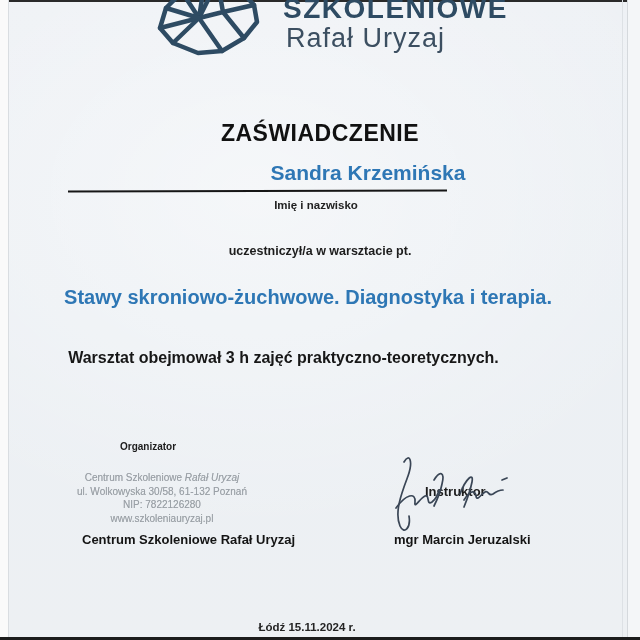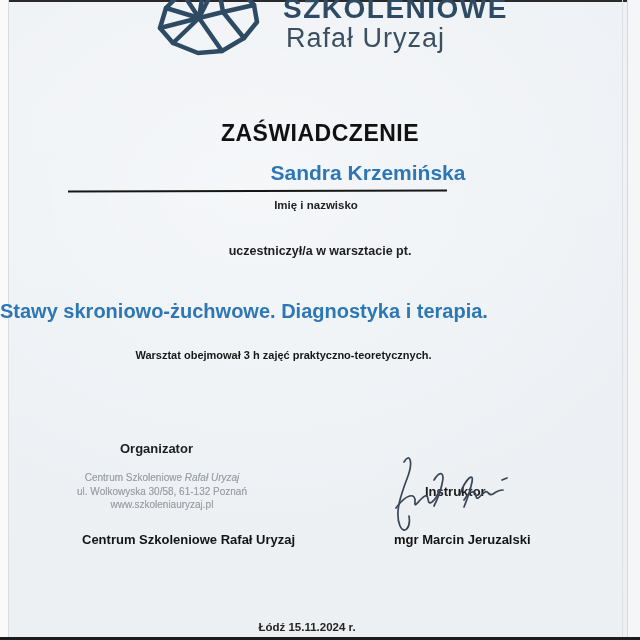--- a/index.html
+++ b/index.html
@@ -47,31 +47,31 @@
   }
   .name-field-label{
     position:absolute;left:0;top:199px;width:632px;text-align:center;
     font-size:11.5px;font-weight:600;color:#222;
   }
   .intro-line{
     position:absolute;left:0;top:244px;width:640px;text-align:center;
     font-size:12.5px;font-weight:bold;color:#1d1d1d;
   }
   .workshop-title{
-    position:absolute;left:0;top:286px;width:616px;
-    font-size:20px;font-weight:bold;color:#2e77b5;margin-top:14px;
+    position:absolute;left:0;top:286px;width:616px;text-align:center;
+    font-size:20px;font-weight:bold;color:#2e77b5;
   }
   .details-line{
     position:absolute;left:0;top:349px;width:567px;text-align:center;
-    font-size:11px;font-weight:bold;color:#171717;
+    font-size:16px;font-weight:bold;color:#171717;
   }
 
   .org-heading{
     position:absolute;left:120px;top:441px;
-    font-size:13px;font-weight:600;color:#1c1c1c;
+    font-size:10px;font-weight:600;color:#1c1c1c;
   }
   .instr-heading{
     position:absolute;left:425px;top:441px;
     font-size:13px;font-weight:600;color:#1c1c1c;margin-top:43px;
   }
   .stamp{
     position:absolute;left:62px;top:471px;width:200px;text-align:center;
     font-size:10px;line-height:13.5px;color:#9aa0a6;
     text-shadow:0 0 .6px #b9bec3;
   }
@@ -125,20 +125,21 @@
 <div class="name-field-label">Imię i nazwisko</div>
 
 <div class="intro-line">uczestniczył/a w warsztacie pt.</div>
 <div class="workshop-title">Stawy skroniowo-żuchwowe. Diagnostyka i terapia.</div>
 <div class="details-line">Warsztat obejmował 3 h zajęć praktyczno-teoretycznych.</div>
 
 <div class="org-heading">Organizator</div>
 <div class="stamp">
   <div><span>Centrum Szkoleniowe </span><span class="it">Rafał Uryzaj</span></div>
   <div>ul. Wolkowyska 30/58, 61-132 Poznań</div>
+  <div>NIP: 7822126280</div>
   <div>www.szkoleniauryzaj.pl</div>
 </div>
 <div class="org-name">Centrum Szkoleniowe Rafał Uryzaj</div>
 
 <div class="instr-heading">Instruktor</div>
 <div class="signature">
   <svg width="130" height="85" viewBox="0 0 130 85" fill="none">
     <g stroke="#3a4656" stroke-width="1.7" fill="none" stroke-linecap="round">
       <path d="M22,12 C28,2 31,12 26,26 C20,42 12,62 18,76 C22,85 29,78 27,66"></path>
       <path d="M14,58 C24,44 34,42 33,52 C32,60 38,48 43,46 C48,44 44,56 50,52 C54,49 56,44 57,40"></path>

